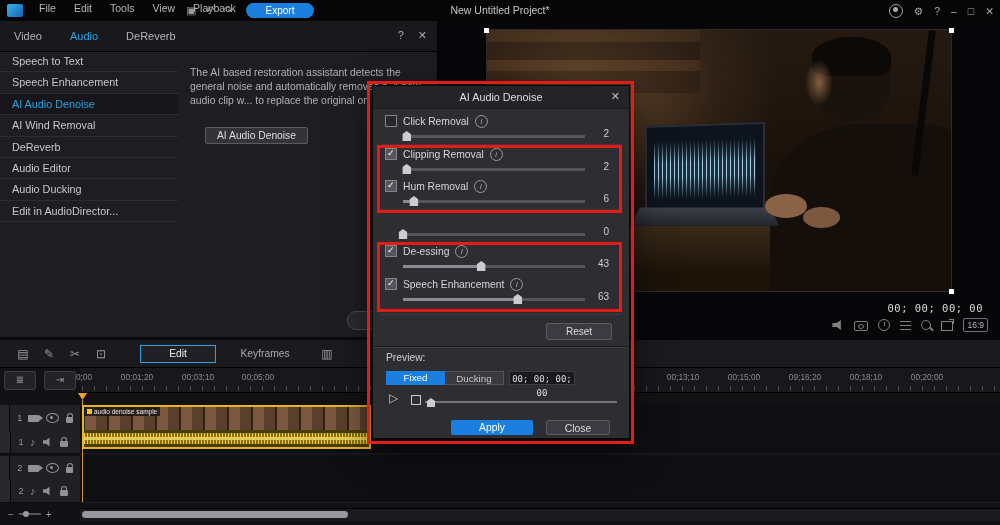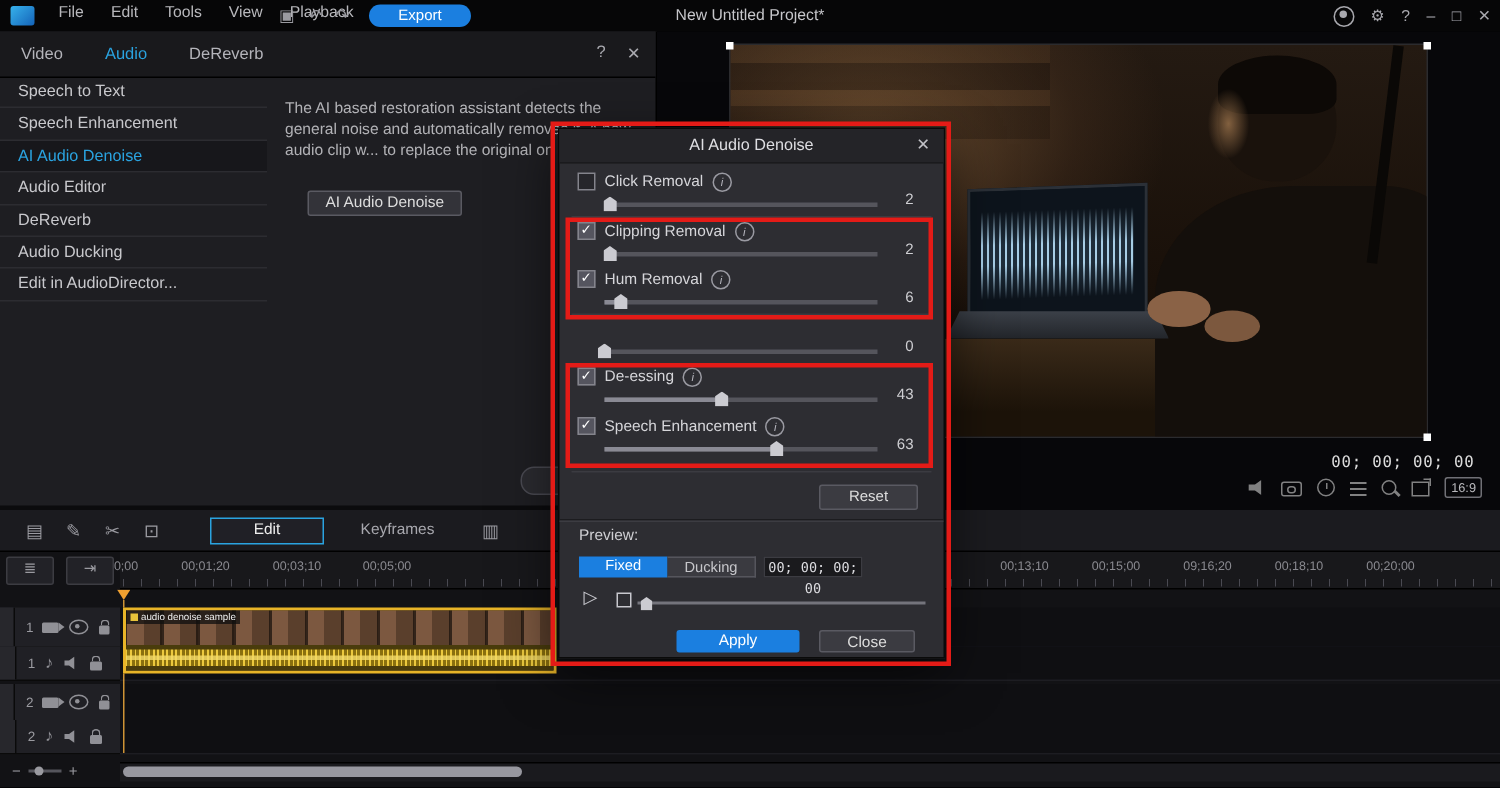--- a/index.html
+++ b/index.html
@@ -201,22 +201,23 @@
       <span class="tab">DeReverb</span>
       <span class="panel-corner">
         <span>?</span>
         <span>✕</span>
       </span>
     </div>
     <div class="sidebar">
       <div class="side-item">Speech to Text</div>
       <div class="side-item">Speech Enhancement</div>
       <div class="side-item active">AI Audio Denoise</div>
+      <div class="side-item">AI Wind Removal</div>
+      <div class="side-item">DeReverb</div>
       <div class="side-item">Audio Editor</div>
-      <div class="side-item">DeReverb</div>
       <div class="side-item">Audio Ducking</div>
       <div class="side-item">Edit in AudioDirector...</div>
     </div>
     <div class="desc">The AI based restoration assistant detects the general noise and automatically removes it. A new audio clip w... to replace the original on the timeline.</div>
     <div class="denoise-btn">AI Audio Denoise</div>
     <div class="panel-pill"></div>
   </div>
 
   <div class="preview">
     <div class="video-frame">

